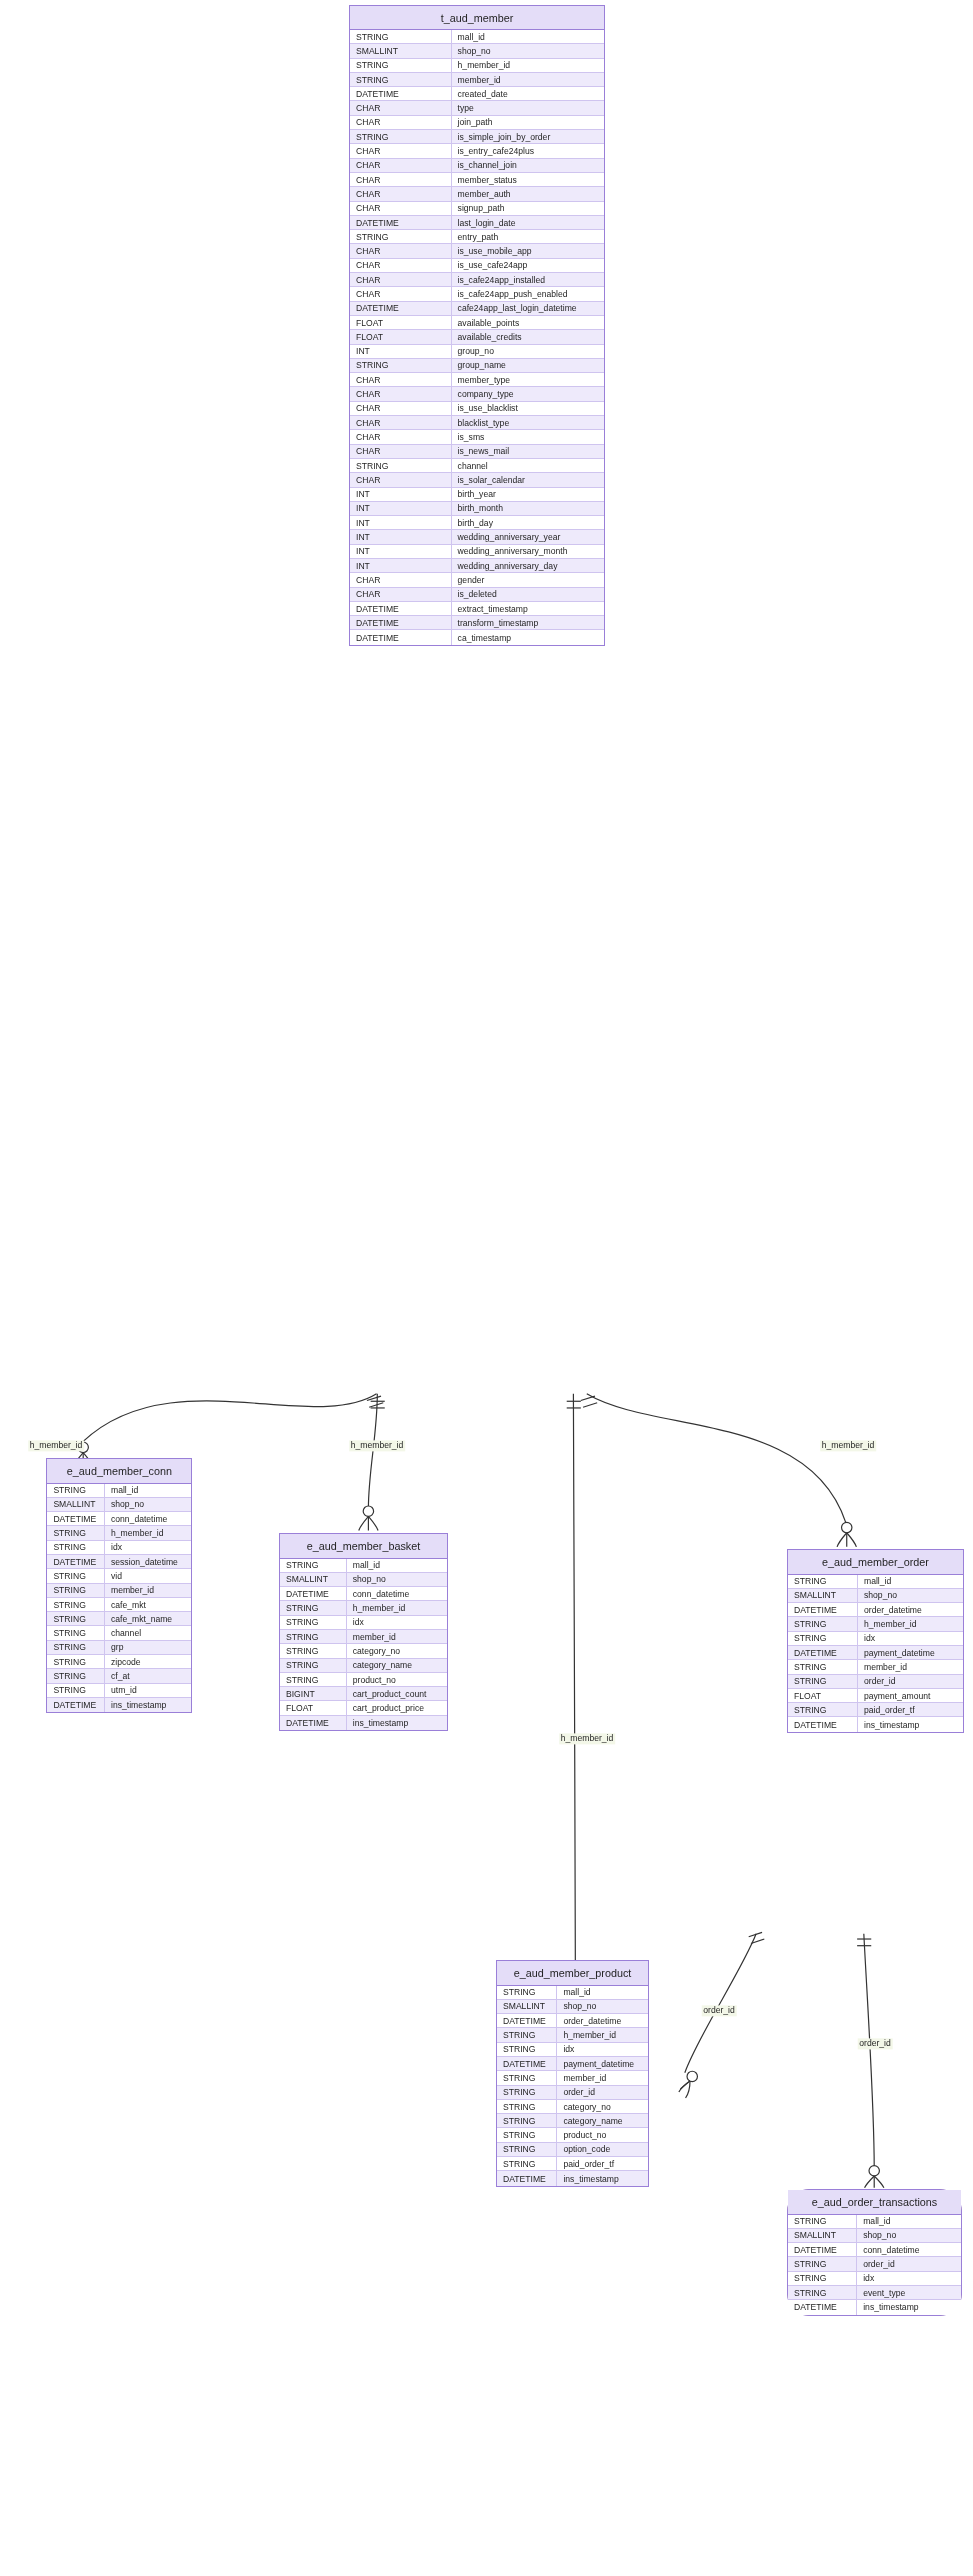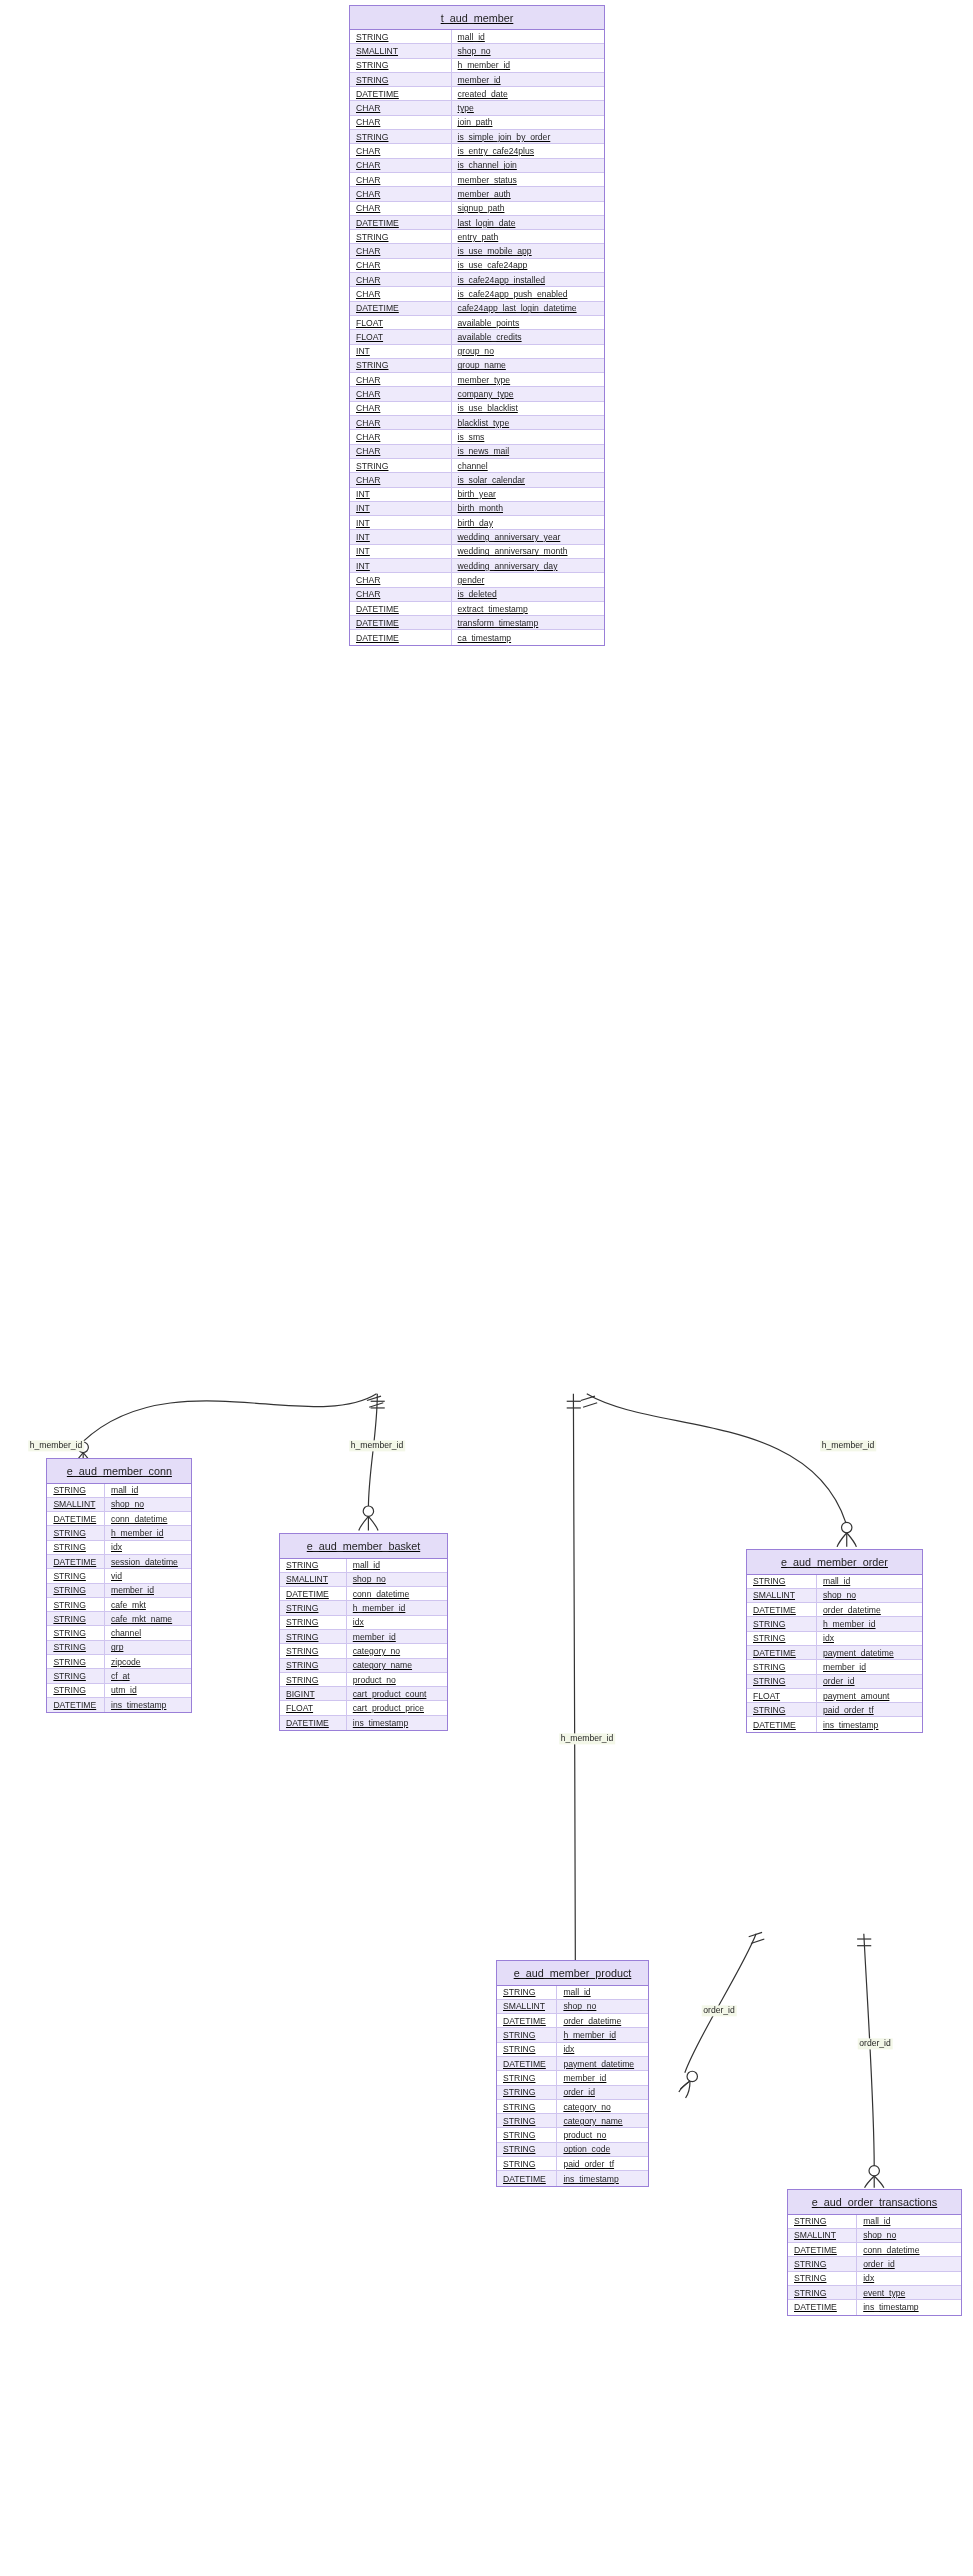--- a/index.html
+++ b/index.html
@@ -23,21 +23,20 @@
     top: 0;
     width: 973px;
     height: 2576px;
     pointer-events: none;
   }
   .entity {
     position: absolute;
     border: 0.7px solid #9a7fd8;
     box-sizing: border-box;
     background: #a16207;
-    text-decoration: underline;
   }
   .entity-title {
     background: #e4ddf8;
     border-bottom: 0.7px solid #9a7fd8;
     text-align: center;
     font-size: 10.8px;
     color: #1f1f1f;
     line-height: 1;
     padding: 7.4px 4.5px 8.2px 4.5px;
     box-sizing: border-box;
@@ -456,21 +455,21 @@
         </div>
         <div class="attr-row odd">
           <div class="attr-type">FLOAT</div>
           <div class="attr-name">cart_product_price</div>
         </div>
         <div class="attr-row even">
           <div class="attr-type">DATETIME</div>
           <div class="attr-name">ins_timestamp</div>
         </div>
       </div>
-      <div class="entity" style="left: 746px; top: 1549px; width: 177px;">
+      <div class="entity" style="left: 787px; top: 1549px; width: 177px;">
         <div class="entity-title">e_aud_member_order</div>
         <div class="attr-row odd">
           <div class="attr-type">STRING</div>
           <div class="attr-name">mall_id</div>
         </div>
         <div class="attr-row even">
           <div class="attr-type">SMALLINT</div>
           <div class="attr-name">shop_no</div>
         </div>
         <div class="attr-row odd">
@@ -562,21 +561,21 @@
         </div>
         <div class="attr-row odd">
           <div class="attr-type">STRING</div>
           <div class="attr-name">paid_order_tf</div>
         </div>
         <div class="attr-row even">
           <div class="attr-type">DATETIME</div>
           <div class="attr-name">ins_timestamp</div>
         </div>
       </div>
-      <div class="entity" style="left: 787px; top: 2189px; width: 175px;">
+      <div class="entity" style="left: 787px; top: 2189px; width: 175px; border-radius: 22px;">
         <div class="entity-title">e_aud_order_transactions</div>
         <div class="attr-row odd">
           <div class="attr-type">STRING</div>
           <div class="attr-name">mall_id</div>
         </div>
         <div class="attr-row even">
           <div class="attr-type">SMALLINT</div>
           <div class="attr-name">shop_no</div>
         </div>
         <div class="attr-row odd">

